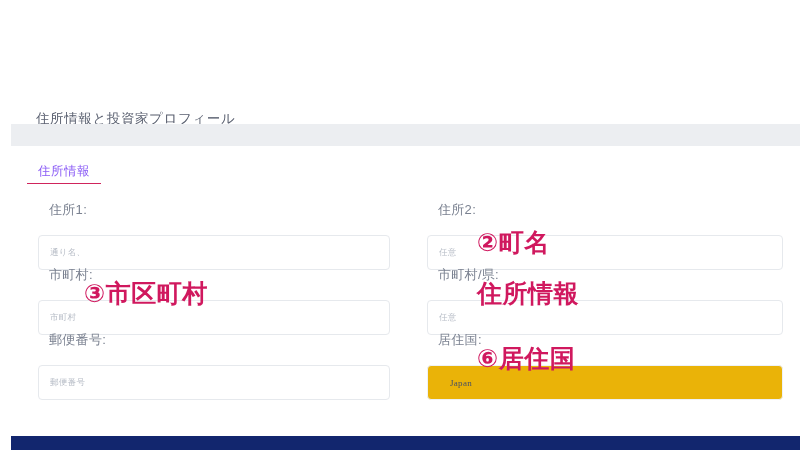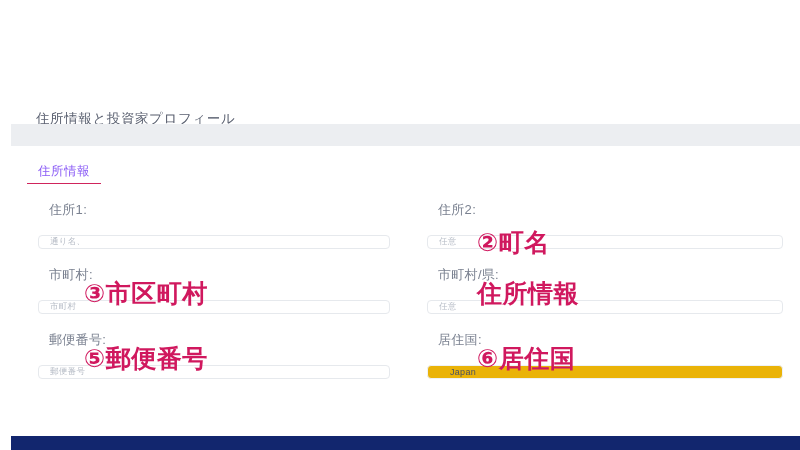--- a/index.html
+++ b/index.html
@@ -86,32 +86,33 @@
     font-size: 13px;
     color: #7a8190;
     letter-spacing: 0.3px;
     display: block;
     margin-bottom: 5px;
     white-space: nowrap;
   }
 
   .field-input {
     width: 100%;
-    height: 14px;
+    height: 35px;
     border: 1px solid #e6e9ed;
     border-radius: 4px;
     background: #ffffff;
     display: flex;
     align-items: center;
     padding: 0 11px;
     font-size: 8.5px;
     color: #b6bcc6;
     letter-spacing: 0.3px;
     overflow: hidden;
     white-space: nowrap;
+    font-family: Liberation Serif, serif;
   }
 
   .field-input.filled {
     background: #eab308;
     border-color: #eef2f6;
     color: #4a5262;
   }
 
   .field-input .val {
     font-size: 9px;
@@ -189,18 +190,17 @@
       <div class="field-input filled">
         <span class="val">Japan</span>
       </div>
     </div>
 
   </div>
 
   <div class="annotation a2">②町名</div>
   <div class="annotation a3">③市区町村</div>
   <div class="annotation a4">住所情報</div>
-  <div class="annotation a5">⑤郵便番号</div>
   <div class="annotation a6">⑥居住国</div>
 
 </div>
 
 <div class="footer-bar"></div>
 
 </body></html>

